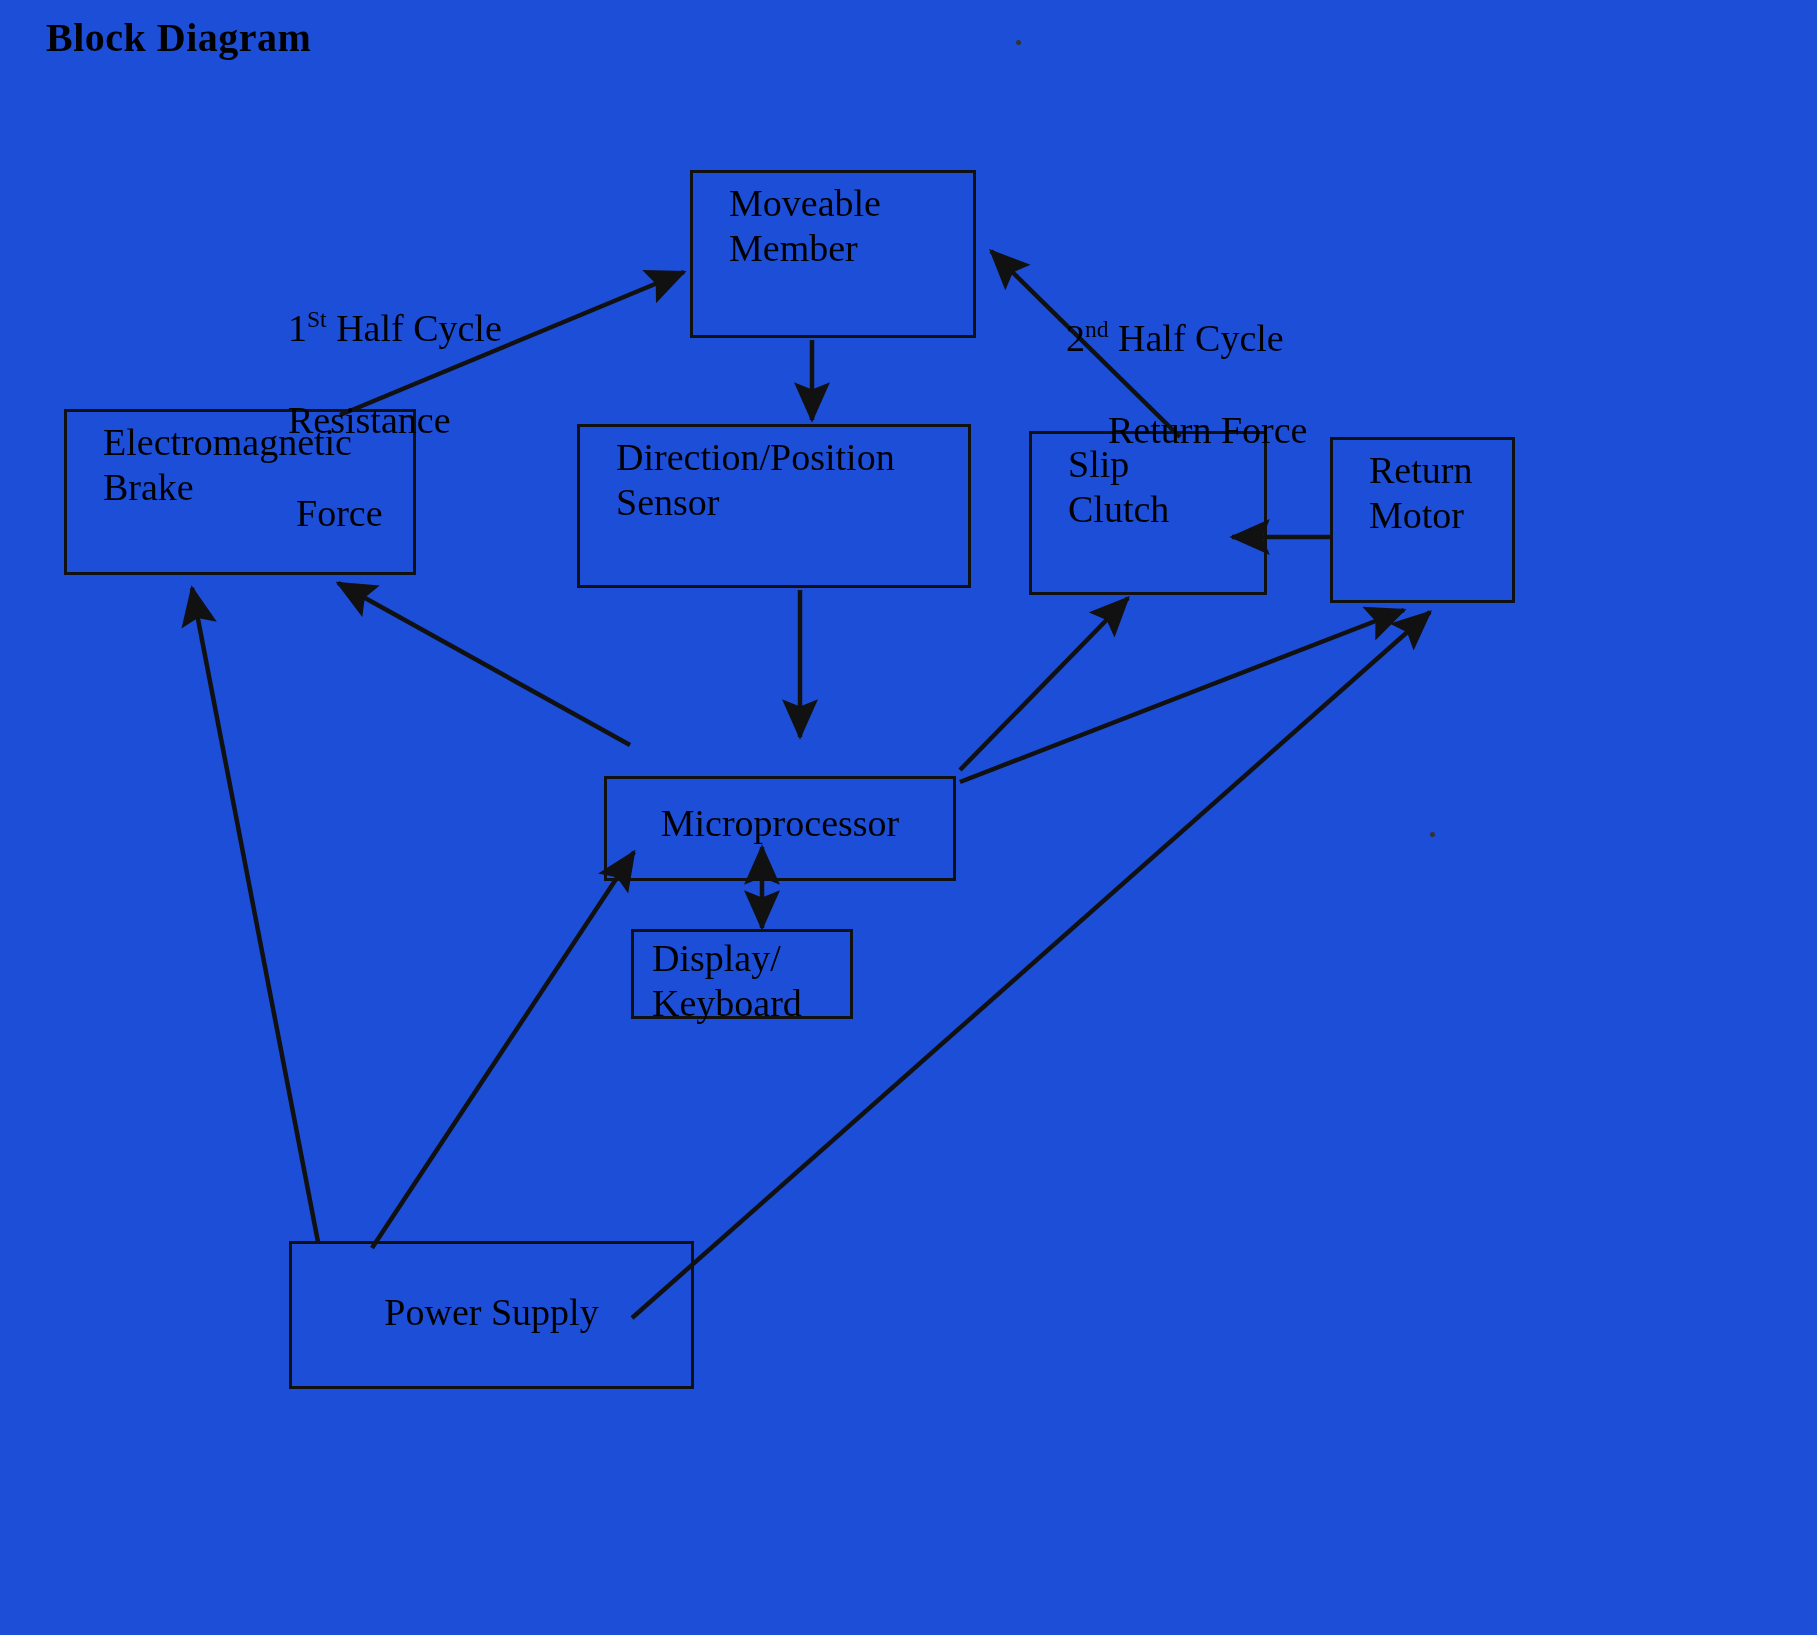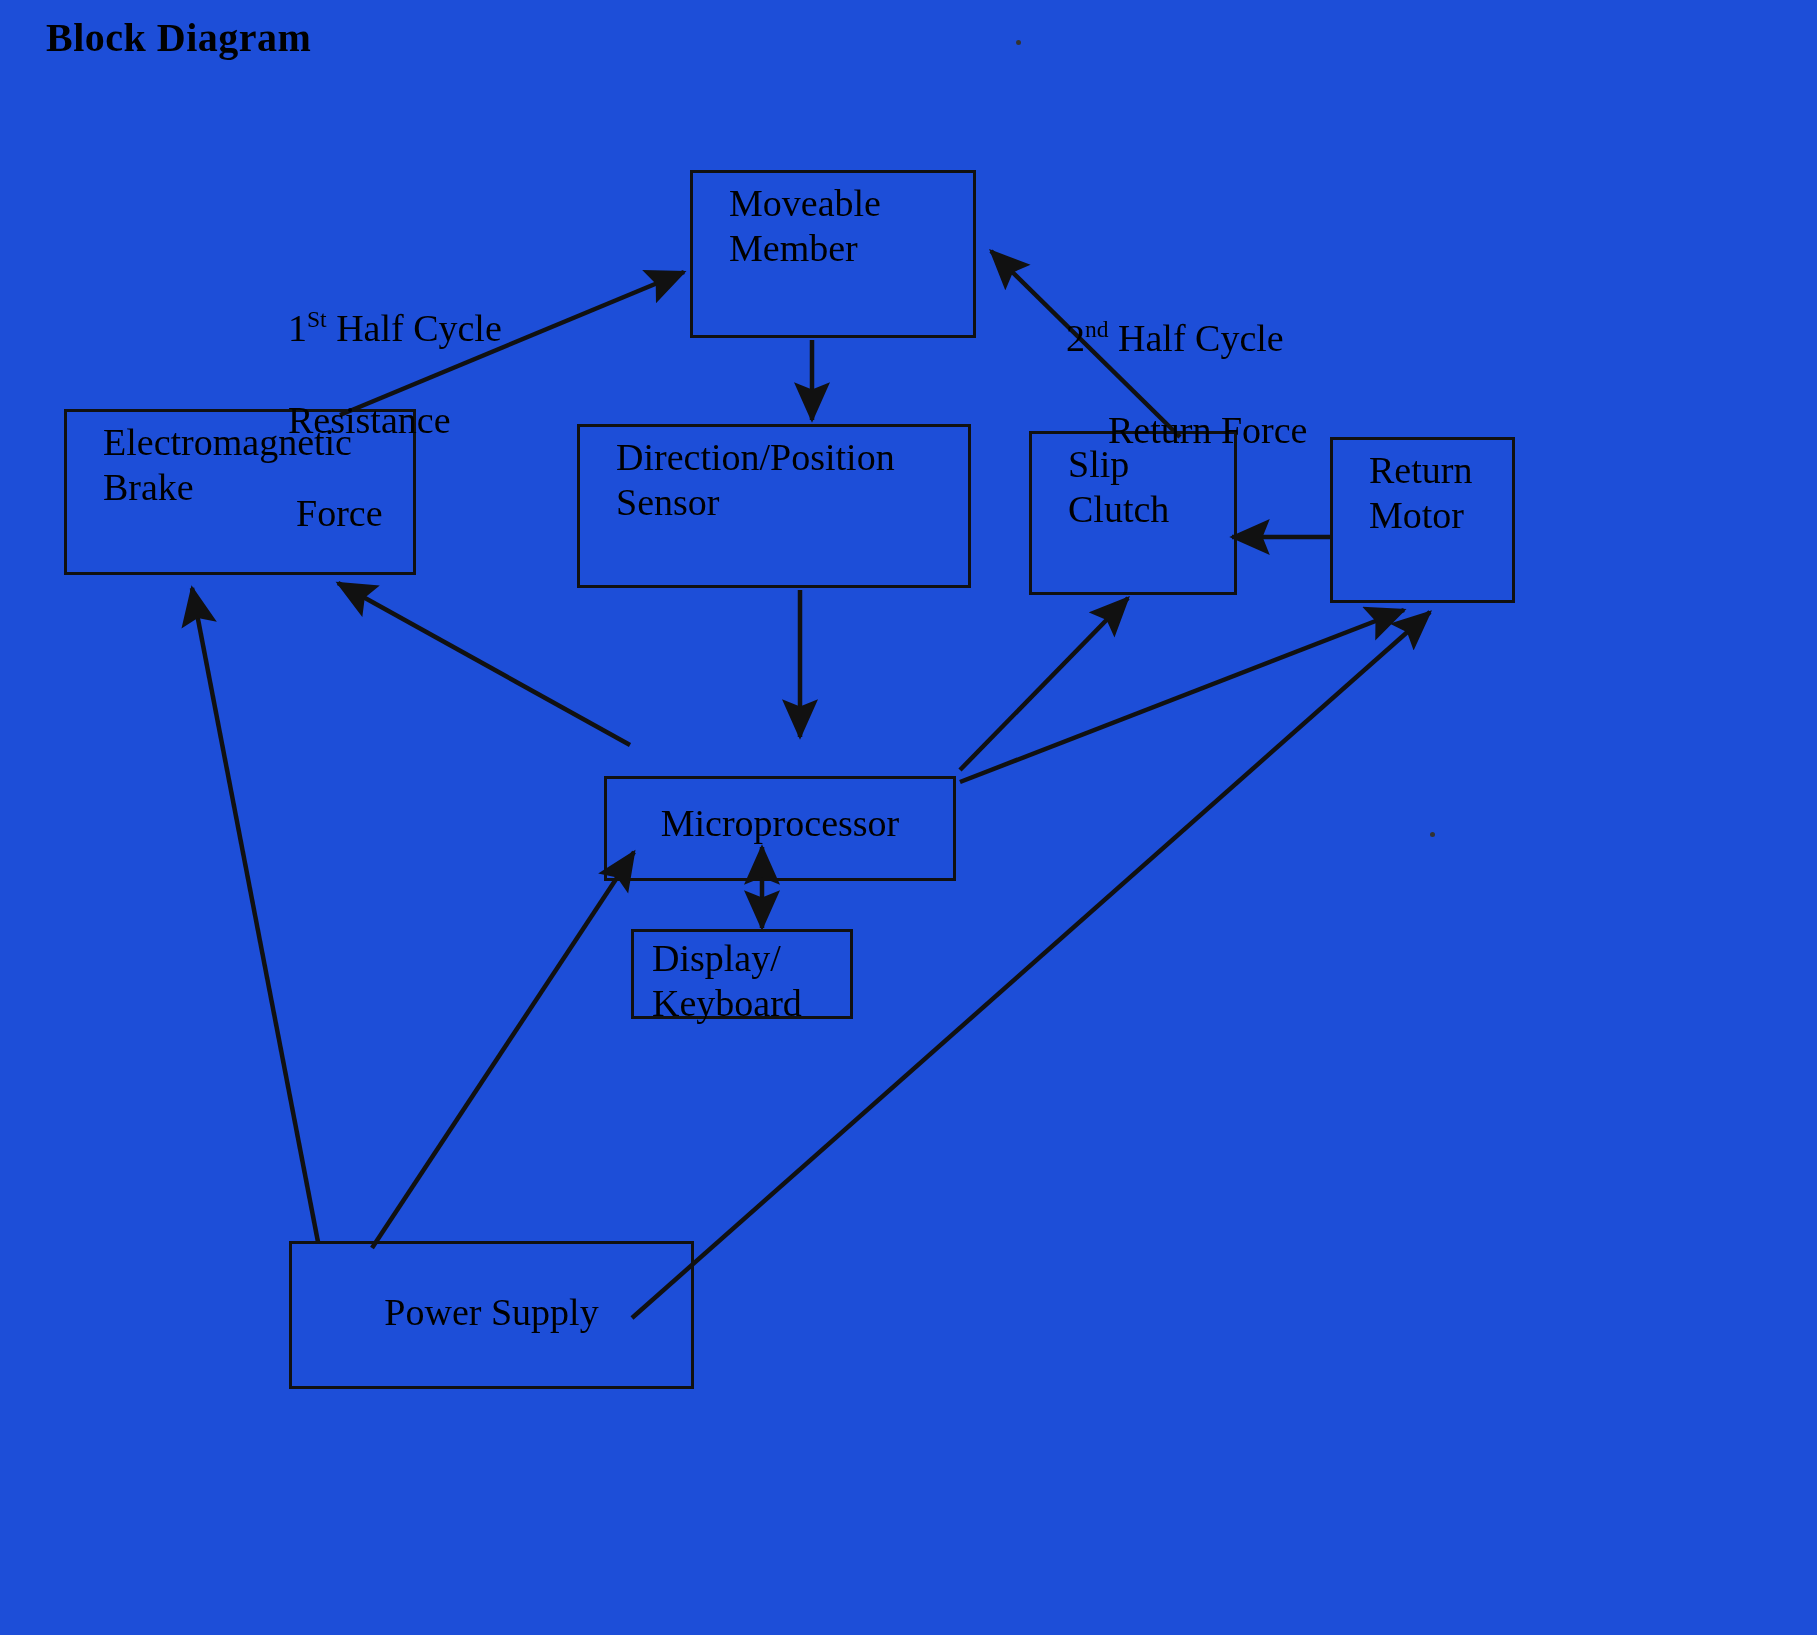--- a/index.html
+++ b/index.html
@@ -133,21 +133,21 @@
   <div class="node" style="left:64px; top:409px; width:352px; height:166px;">
     <div class="node-label">Electromagnetic
 Brake</div>
   </div>
 
   <div class="node" style="left:577px; top:424px; width:394px; height:164px;">
     <div class="node-label">Direction/Position
 Sensor</div>
   </div>
 
-  <div class="node" style="left:1029px; top:431px; width:208px; height:164px;">
+  <div class="node" style="left:1029px; top:431px; width:238px; height:164px;">
     <div class="node-label">Slip
 Clutch</div>
   </div>
 
   <div class="node" style="left:1330px; top:437px; width:185px; height:166px;">
     <div class="node-label">Return
 Motor</div>
   </div>
 
   <div class="node center-text" style="left:604px; top:740px; width:352px; height:105px; padding-top:22px;margin-top:36px;">

